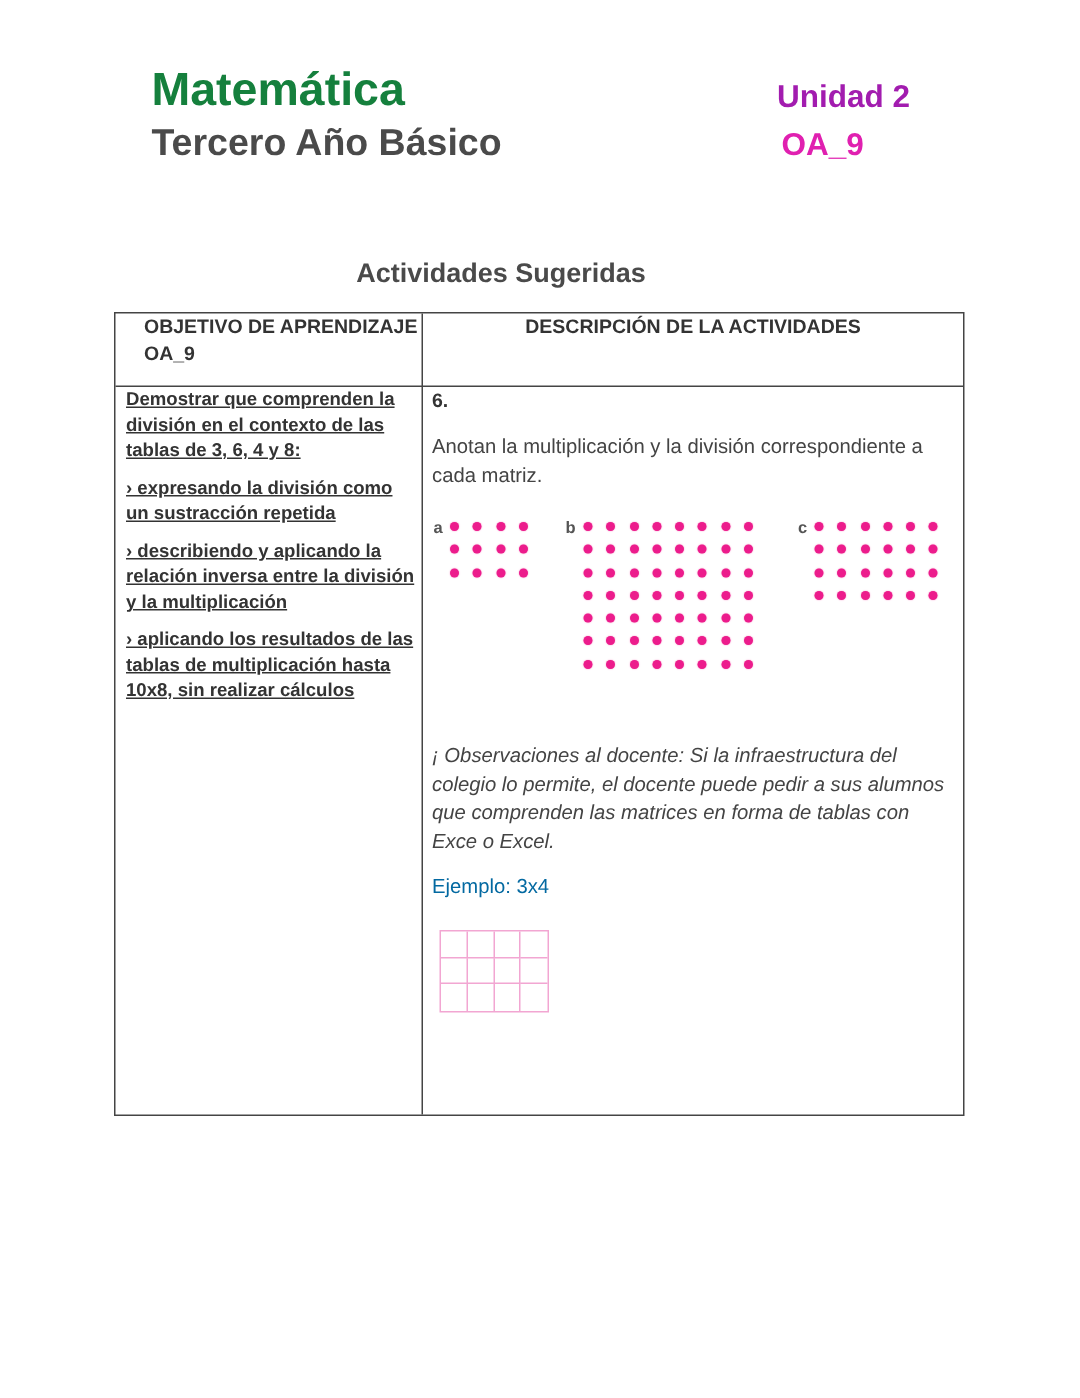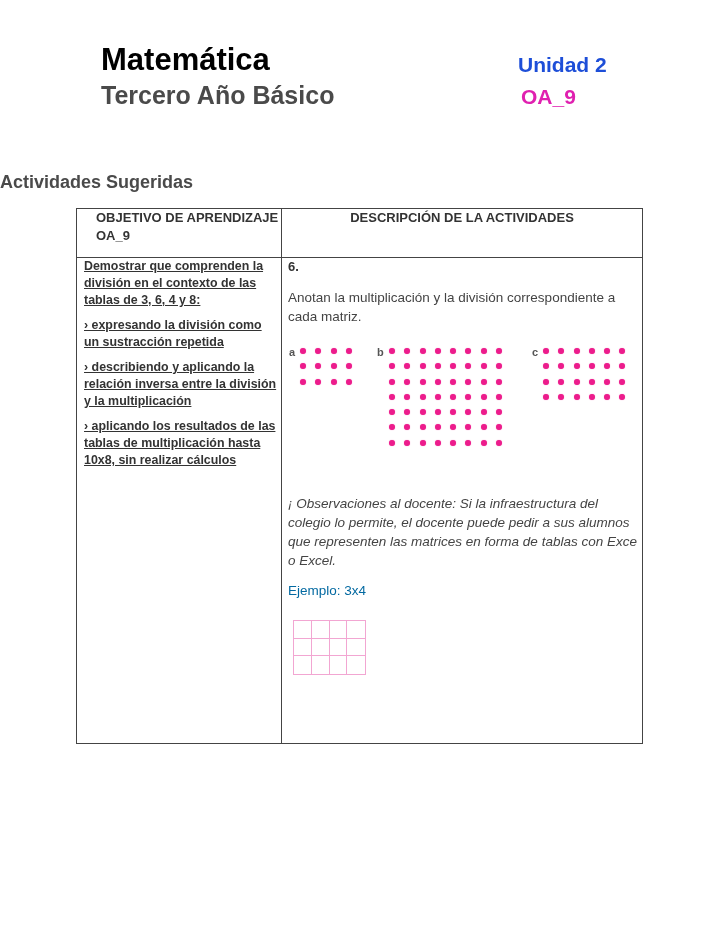--- a/index.html
+++ b/index.html
@@ -1,25 +1,25 @@
 <!DOCTYPE html>
 <html><head>
 <meta charset="utf-8">
 <style>
   html, body { margin: 0; padding: 0; }
   body {
     width: 720px; height: 932px; background: #ffffff; position: relative; overflow: hidden;
     font-family: "Liberation Sans", sans-serif; color: #333;
   }
   .abs { position: absolute; }
-  .title-main { left: 101px; top: 42px; font-size: 31px; font-weight: bold; color: #000000; letter-spacing: 0; line-height: 36px; text-align: right; }
+  .title-main { left: 101px; top: 42px; font-size: 31px; font-weight: bold; color: #15803d; letter-spacing: 0; line-height: 36px; text-align: right; }
   .title-sub { left: 101px; top: 79px; font-size: 25px; font-weight: bold; color: #4a4a4a; line-height: 32px; }
-  .unit { left: 518px; top: 52px; font-size: 21px; font-weight: bold; color: #1d4ed8; line-height: 26px; }
+  .unit { left: 518px; top: 52px; font-size: 21px; font-weight: bold; color: #a21caf; line-height: 26px; }
   .oa { left: 521px; top: 84px; font-size: 21px; font-weight: bold; color: #e020b0; line-height: 26px; }
-  .section-title { left: 0; width: 668px; top: 172px; text-align: left; font-size: 18px; font-weight: bold; color: #4a4a4a; }
+  .section-title { left: 0; width: 668px; top: 172px; text-align: center; font-size: 18px; font-weight: bold; color: #4a4a4a; }
 
   .tbl { left: 76px; top: 208px; width: 567px; height: 536px; border: 1.5px solid #444; box-sizing: border-box; }
   .hline { position: absolute; left: 0; right: 0; top: 48px; border-top: 1.5px solid #444; }
   .vline { position: absolute; top: 0; bottom: 0; left: 204px; border-left: 1.5px solid #444; }
 
   .hdr-left { left: 84px; top: 209px; width: 190px; font-size: 13px; font-weight: bold; color: #333; line-height: 18px; margin-left: 12px; }
   .hdr-right { left: 282px; width: 360px; top: 209px; text-align: center; font-size: 13px; font-weight: bold; color: #333; line-height: 18px; }
 
   .left-col { left: 84px; top: 258px; width: 196px; font-size: 12.4px; font-weight: bold; color: #333; line-height: 17px; text-decoration: underline; }
   .left-col p { margin: 0 0 8px 0; }
@@ -165,21 +165,21 @@
     <div class="dot"></div>
     <div class="dot"></div>
     <div class="dot"></div>
     <div class="dot"></div>
     <div class="dot"></div>
     <div class="dot"></div>
     <div class="dot"></div>
     <div class="dot"></div>
   </div>
 
-<div class="abs obs">¡ Observaciones al docente: Si la infraestructura del colegio lo permite, el docente puede pedir a sus alumnos que representen las matrices en forma de tablas con Exce o Excel.</div>
+<div class="abs obs">¡ Observaciones al docente: Si la infraestructura del colegio lo permite, el docente puede pedir a sus alumnos que comprenden las matrices en forma de tablas con Exce o Excel.</div>
 <div class="abs example">Ejemplo: 3x4</div>
 
 <div class="abs grid-ex" id="example-grid">
     <div></div>
     <div></div>
     <div></div>
     <div></div>
     <div></div>
     <div></div>
     <div></div>

